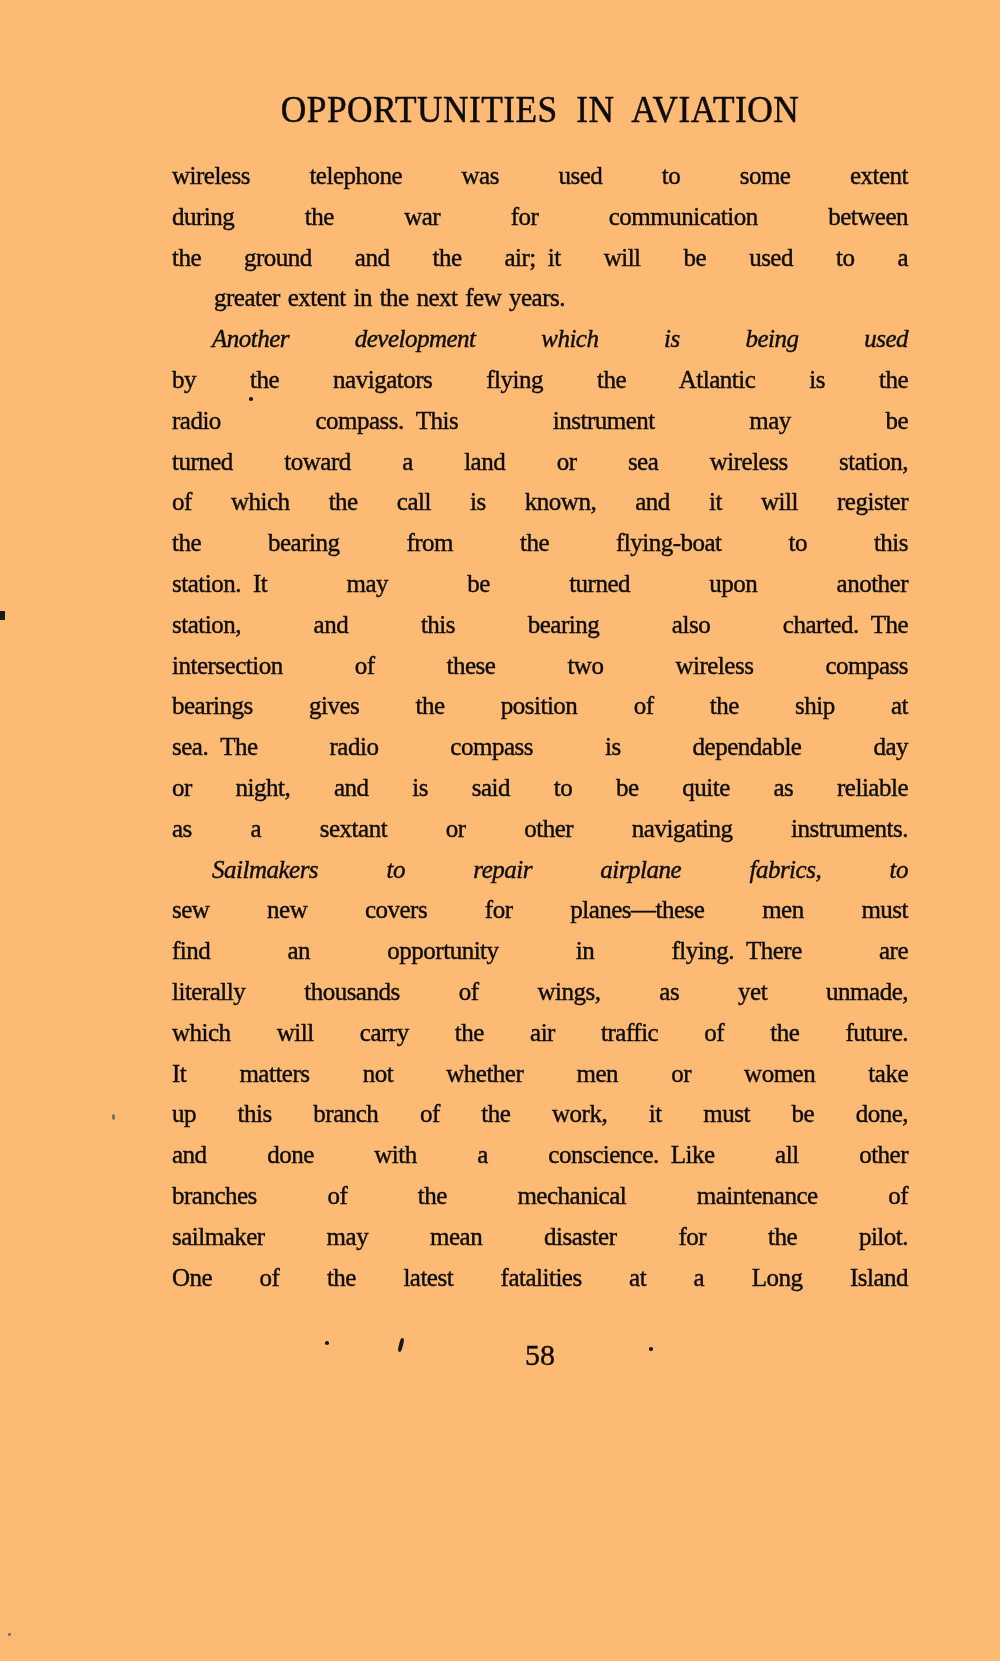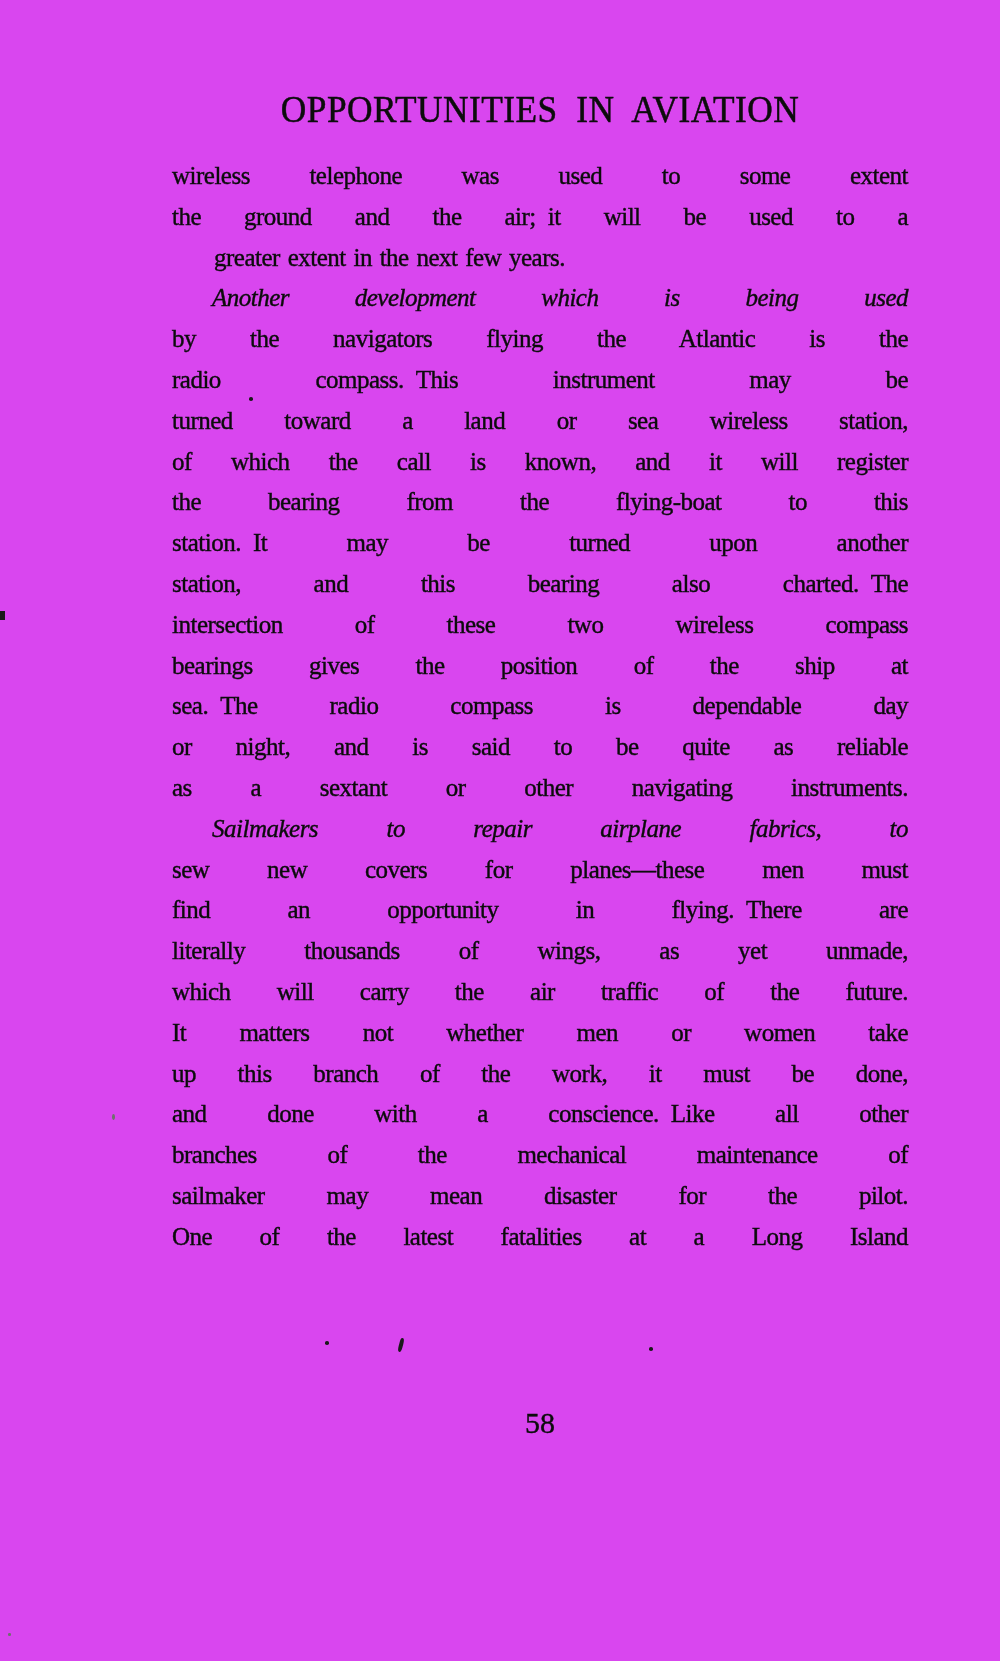--- a/index.html
+++ b/index.html
@@ -4,21 +4,21 @@
 <style>
   html, body {
     margin: 0;
     padding: 0;
     background: #ffffff;
   }
   .page {
     position: relative;
     width: 1000px;
     height: 1661px;
-    background: #d946ef;
+    background: #fdba74;
     overflow: hidden;
     font-family: "Liberation Serif", "DejaVu Serif", serif;
     color: #0c0c0c;
   }
   
   .running-head {
     position: absolute;
     top: 86px;
     left: 172px;
     width: 736px;
@@ -54,21 +54,21 @@
     text-align-last: left;
     margin-left: 42px;
   }
   .line.ind {          
     text-indent: 40px;
     font-style: italic;
   }
   
   .folio {
     position: absolute;
-    top: 1405px;
+    top: 1337px;
     left: 172px;
     width: 736px;
     text-align: center;
     font-size: 30px;
     line-height: 36px;
     -webkit-text-stroke: 0.4px #0c0c0c;
   }
   
   .speck {
     position: absolute;
@@ -86,20 +86,21 @@
 </style>
 </head>
 <body>
 
 <div class="page">
 
   <div class="running-head">OPPORTUNITIES IN AVIATION</div>
 
   <div class="textblock">
     <div class="line">wireless telephone was used to some extent</div>
+    <div class="line">during the war for communication between</div>
     <div class="line">the ground and the air; it will be used to a</div>
     <div class="line end">greater extent in the next few years.</div>
     <div class="line ind">Another development which is being used</div>
     <div class="line">by the navigators flying the Atlantic is the</div>
     <div class="line">radio compass. This instrument may be</div>
     <div class="line">turned toward a land or sea wireless station,</div>
     <div class="line">of which the call is known, and it will register</div>
     <div class="line">the bearing from the flying-boat to this</div>
     <div class="line">station. It may be turned upon another</div>
     <div class="line">station, and this bearing also charted. The</div>

